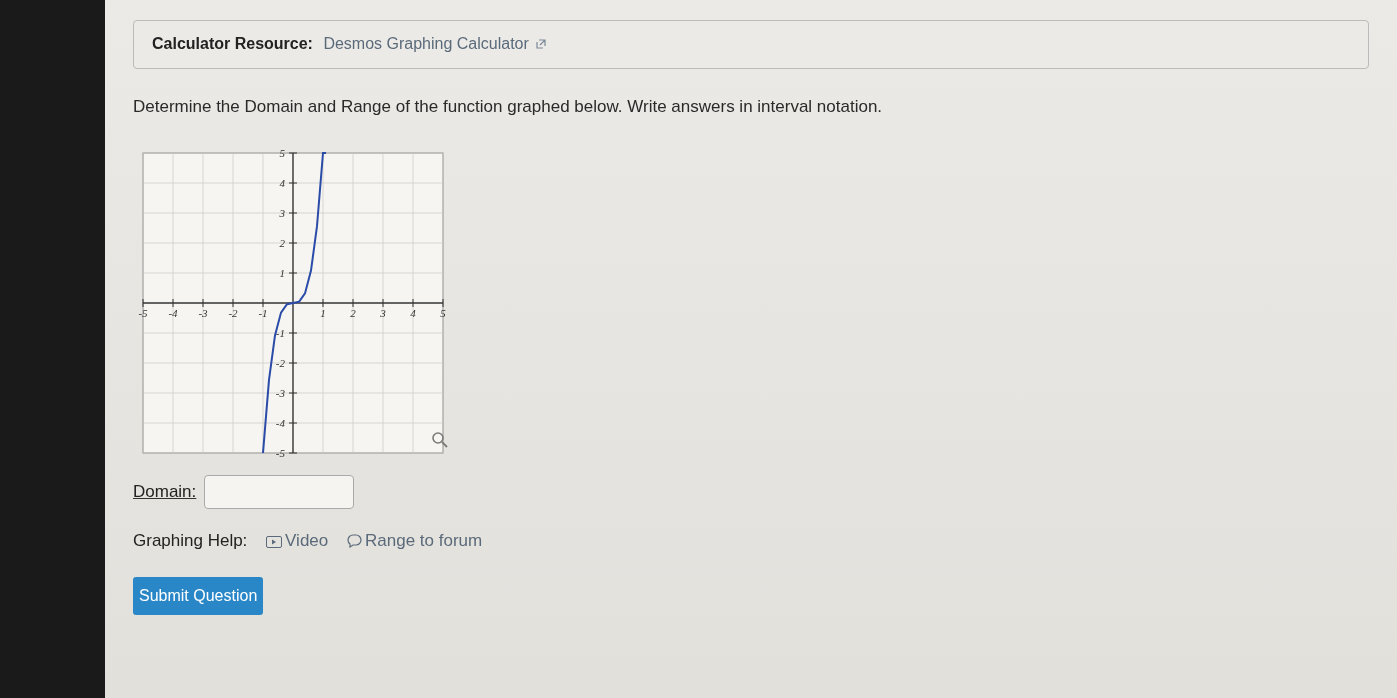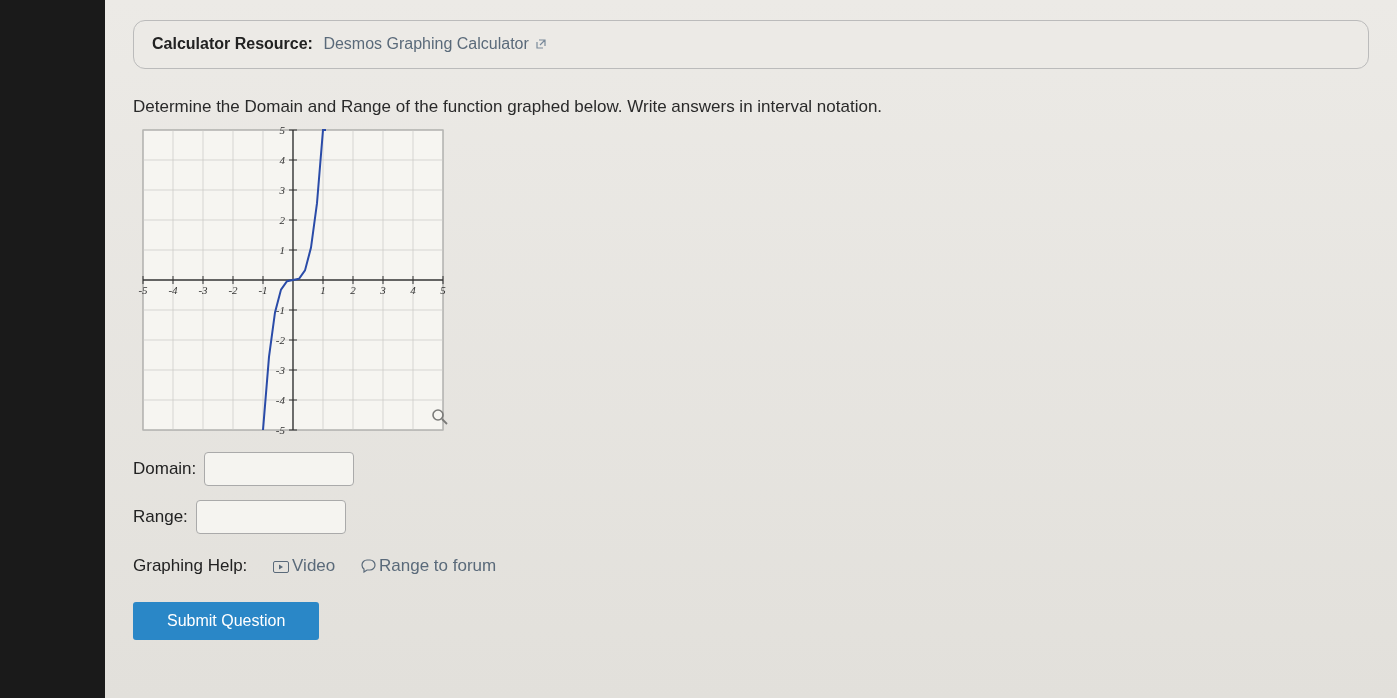--- a/index.html
+++ b/index.html
@@ -16,21 +16,21 @@
     background: #1a1a1a;
     flex-shrink: 0;
   }
   .main {
     flex: 1;
     padding: 20px 28px;
     background: linear-gradient(180deg, #eceae6 0%, #e2e0db 100%);
   }
   .resource-box {
     border: 1px solid #bbb;
-    border-radius: 12px;
+    border-radius: 4px;
     padding: 14px 18px;
     background: #eceae6;
     margin-bottom: 28px;
   }
   .resource-label {
     font-weight: 600;
     color: #222;
   }
   .resource-link {
     color: #5a6a7a;
@@ -38,40 +38,41 @@
     margin-left: 6px;
   }
   .ext-icon {
     display: inline-block;
     vertical-align: -1px;
     margin-left: 2px;
   }
   .prompt {
     color: #2a2a2a;
     font-size: 17px;
-    margin-bottom: 3px;
+    margin-bottom: 26px;
   }
   .graph-wrap {
     width: 320px;
     height: 320px;
     position: relative;
     margin-bottom: 12px;
   }
   .graph-svg { display: block; }
   .zoom-icon {
     position: absolute;
     right: 4px;
     bottom: 10px;
     color: #7a7a78;
     cursor: pointer;
   }
   .field-row {
     display: flex;
     align-items: center;
     margin: 6px 0 14px 0;
+    text-decoration: underline;
   }
   .field-label {
     font-size: 17px;
     color: #222;
     margin-right: 8px;
   }
   .field-input {
     border: 1px solid #aaa;
     border-radius: 4px;
     background: #f5f4f0;
@@ -81,34 +82,34 @@
     font-size: 15px;
   }
   .help-row {
     margin-top: 22px;
     font-size: 17px;
     color: #222;
   }
   .help-link {
     color: #5a6a7a;
     text-decoration: none;
-    margin-left: 21px;
+    margin-left: 14px;
   }
   .help-ico {
     display: inline-block;
     vertical-align: -2px;
     margin-right: 3px;
   }
   .submit-btn {
     margin-top: 24px;
     background: #2a87c7;
     color: #fff;
     border: none;
     border-radius: 3px;
-    padding: 10px 34px;
+    padding: 10px 6px;
     font-size: 16px;
     cursor: pointer;
   }
 </style>
 </head>
 <body>
 
 <div class="left-gutter"></div>
 
 <div class="main">
@@ -200,24 +201,20 @@
           <line x1="11" y1="11" x2="16" y2="16" stroke="#7a7a78" stroke-width="1.8"></line>
         </svg>
     </span>
   </div>
 
   <div class="field-row">
     <span class="field-label">Domain:</span>
     <input class="field-input" type="text" value="" style="">
   </div>
 
-  <div class="field-row">
-    <span class="field-label">Range:</span>
-    <input class="field-input" type="text" value="" style="">
-  </div>
 
   <div class="help-row">
     <span>Graphing Help:</span>
     <a href="#" class="help-link">
       <span class="help-ico">
         <svg width="16" height="12" viewBox="0 0 16 12">
             <rect x="0.5" y="0.5" width="15" height="11" rx="1.5" fill="none" stroke="#5a6a7a" stroke-width="1"></rect>
             <path d="M6 3.5v5l4-2.5z" fill="#5a6a7a"></path>
           </svg>
       </span><span>Video</span>

